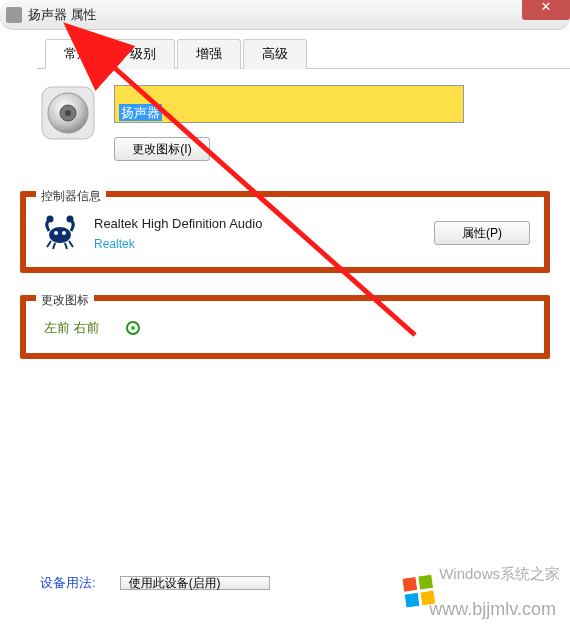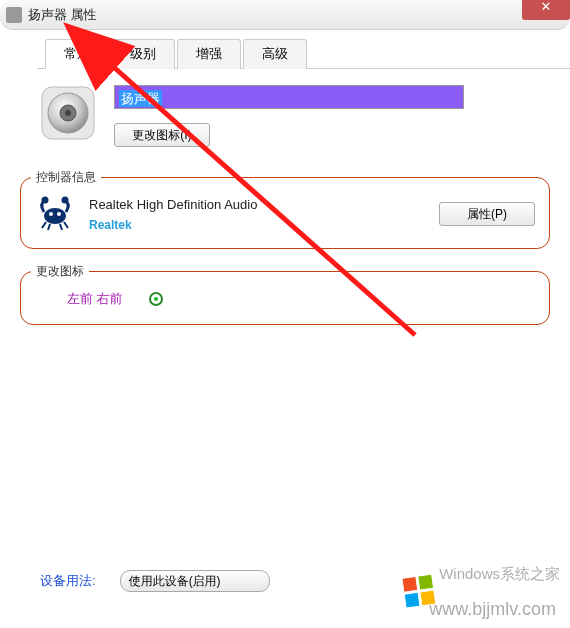--- a/index.html
+++ b/index.html
@@ -80,23 +80,23 @@
     }
     .speaker-icon {
       width: 56px; height: 56px;
       position: relative;
     }
     .speaker-icon svg { width: 56px; height: 56px; }
     .device-right { flex: 1; }
     .device-name-input {
       width: 350px; height: 24px;
       border: 1px solid #999;
-      padding: 4px 4px;
+      padding: 18px 4px;
       font-size: 13px;
-      background: #8b5cf6;
+      background: #fde047;
     }
     .device-name-input .sel {
       background: #3399ff;
       color: #fff;
       padding: 1px 2px;
     }
     .win-button {
       display: inline-block;
       min-width: 96px;
       height: 24px;
@@ -104,22 +104,22 @@
       text-align: center;
       border: 1px solid #aaa;
       background: linear-gradient(to bottom, #fdfdfd, #e8e8e8);
       border-radius: 3px;
       cursor: pointer;
       font-size: 12px;
       padding: 0 10px;
     }
     .change-icon-btn { margin-top: 14px; }
     .groupbox {
-      border: 1px solid #c2410c;
-      border-radius: 13px;
+      border: 6px solid #c2410c;
+      border-radius: 2px;
       padding: 16px 14px 14px 14px;
       margin-bottom: 22px;
       position: relative;
     }
     .groupbox-title {
       position: absolute;
       top: -9px;
       left: 10px;
       background: #fff;
       padding: 0 5px;
@@ -129,28 +129,28 @@
     .controller-row {
       display: flex;
       align-items: center;
       gap: 14px;
     }
     .realtek-icon {
       width: 40px; height: 40px;
     }
     .controller-text { flex: 1; }
     .controller-name { font-size: 13px; color: #222; }
-    .controller-vendor { font-size: 12px; color: #26a0da; margin-top: 6px; margin-left: 0px; font-weight: bold; }
+    .controller-vendor { font-size: 12px; color: #26a0da; margin-top: 6px; margin-left: 0px; }
     .jack-row {
       display: flex;
       align-items: center;
       gap: 12px;
       padding: 2px 4px;
     }
-    .jack-label { font-size: 13px; color: #a21caf; min-width: 70px; margin-left: 28px; }
+    .jack-label { font-size: 13px; color: #4d7c0f; min-width: 70px; }
     .jack-led {
       width: 14px; height: 14px;
       border: 2px solid #2a8b2a;
       border-radius: 50%;
       display: inline-block;
       position: relative;
     }
     .jack-led::after {
       content: "";
       position: absolute;
@@ -164,24 +164,24 @@
       position: absolute;
       left: 40px;
       bottom: 36px;
       display: flex;
       align-items: center;
       gap: 24px;
     }
     .usage-label { font-size: 13px; color: #1d4ed8; }
     .usage-dropdown {
       min-width: 150px;
-      height: 22px;
+      height: 14px;
       border: 1px solid #aaa;
       background: linear-gradient(to bottom, #fdfdfd, #e8e8e8);
-      border-radius: 10px;
+      border-radius: 0;
       display: flex;
       align-items: center;
       padding: 0 8px;
       font-size: 12px;
       cursor: pointer;
     }
     .arrow-overlay {
       position: absolute;
       pointer-events: none;
       left: 0; top: 0;

